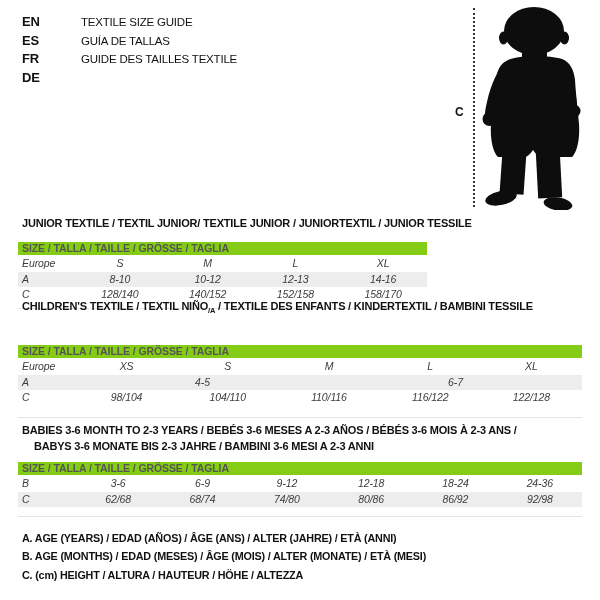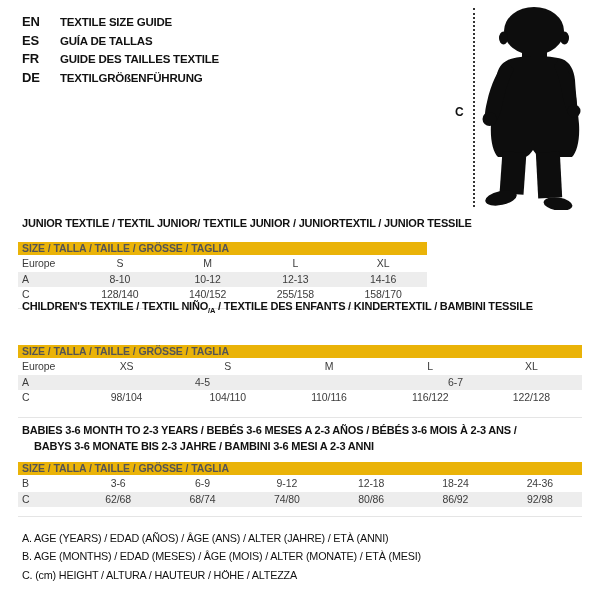--- a/index.html
+++ b/index.html
@@ -8,65 +8,64 @@
     position:relative;
     background:#ffffff;
     font-family:"Liberation Sans", sans-serif;
     color:#111;
     overflow:hidden;
   }
   
   .lang-block { position:absolute; left:22px; top:13px; }
   .lang-row { display:flex; height:18.6px; line-height:18.6px; }
   .lang-code { width:38px; font-size:13px; font-weight:bold; letter-spacing:-0.2px; }
-  .lang-title { font-size:11.5px; font-weight:bold; letter-spacing:-0.2px; }
+  .lang-title { font-size:11.5px; font-weight:normal; letter-spacing:-0.2px;margin-left:21px; }
   
   .height-line { position:absolute; left:473px; top:8px; height:199px; width:0;
                  border-left:2px dotted #333; }
   .height-label { position:absolute; left:455px; top:105px; font-size:12px; font-weight:bold; }
   .silhouette { position:absolute; left:462px; top:4px; width:134px; height:206px; }
   
   .sec-title { position:absolute; left:22px; font-size:11px; font-weight:bold;
                letter-spacing:-0.2px; color:#111; white-space:nowrap; }
   .sec-title .subscript { font-size:7.5px; vertical-align:sub; }
   
   .sizetable { position:absolute; left:18px; }
-  .sizetable .bar { height:13px; line-height:13px; background:#eab308; color:#545454;
+  .sizetable .bar { height:13px; line-height:13px; background:#84cc16; color:#545454;
                     font-size:10.5px; font-weight:bold; padding-left:4px; letter-spacing:-0.1px;
                     margin-bottom:1px; }
   .sizetable .row { display:flex; height:15.6px; line-height:15.6px;
-                    font-size:10.5px; color:#3c3c3c; letter-spacing:-0.1px; }
+                    font-size:10.5px; color:#3c3c3c; letter-spacing:-0.1px;font-style:italic; }
   .sizetable .row.shaded { background:#ededed; }
   .sizetable .lbl { width:58px; padding-left:4px; }
   .sizetable .cell { flex:1; text-align:center; }
   .table-hairline { position:absolute; height:0; border-top:1px solid #e5e5e5; }
   
   .legend { position:absolute; left:22px; top:529px; }
-  .legend-line { height:18.4px; line-height:18.4px; font-size:10.8px; font-weight:normal;
+  .legend-line { height:18.4px; line-height:18.4px; font-size:10.8px; font-weight:bold;
                  letter-spacing:-0.2px; color:#111; white-space:nowrap; }
 </style>
 </head>
 <body>
 
 <div class="lang-block">
   <div class="lang-row">
     <span class="lang-code">EN</span>
     <span class="lang-title">TEXTILE SIZE GUIDE</span>
   </div>
   <div class="lang-row">
     <span class="lang-code">ES</span>
     <span class="lang-title">GUÍA DE TALLAS</span>
   </div>
   <div class="lang-row">
     <span class="lang-code">FR</span>
     <span class="lang-title">GUIDE DES TAILLES TEXTILE</span>
   </div>
   <div class="lang-row">
     <span class="lang-code">DE</span>
-    <span class="lang-title">TEXTILGRÖßENFÜHRUNG</span>
   </div>
 </div>
 
 <div class="height-line"></div>
 <div class="height-label">C</div>
 <div class="silhouette">
   <svg width="134" height="206" viewBox="0 0 134 206" xmlns="http://www.w3.org/2000/svg">
     <g fill="#0d0d0d">
 
       <ellipse cx="72" cy="27" rx="30" ry="24"></ellipse>
@@ -111,21 +110,21 @@
     <span class="lbl">A</span>
     <span class="cell">8-10</span>
     <span class="cell">10-12</span>
     <span class="cell">12-13</span>
     <span class="cell">14-16</span>
   </div>
   <div class="row">
     <span class="lbl">C</span>
     <span class="cell">128/140</span>
     <span class="cell">140/152</span>
-    <span class="cell">255/158</span>
+    <span class="cell">152/158</span>
     <span class="cell">158/170</span>
   </div>
 </div>
 <div class="table-hairline" style="left:18px; top:308px; width:409px;"></div>
 
 <div class="sec-title" style="top:300px;"><span>CHILDREN'S TEXTILE / TEXTIL NIÑO</span><span class="subscript">/A</span><span> / TEXTILE DES ENFANTS / KINDERTEXTIL / BAMBINI TESSILE</span></div>
 <div class="sizetable" style="top:345px; width:564px;">
   <div class="bar">SIZE / TALLA / TAILLE / GRÖSSE / TAGLIA</div>
   <div class="row">
     <span class="lbl">Europe</span>

